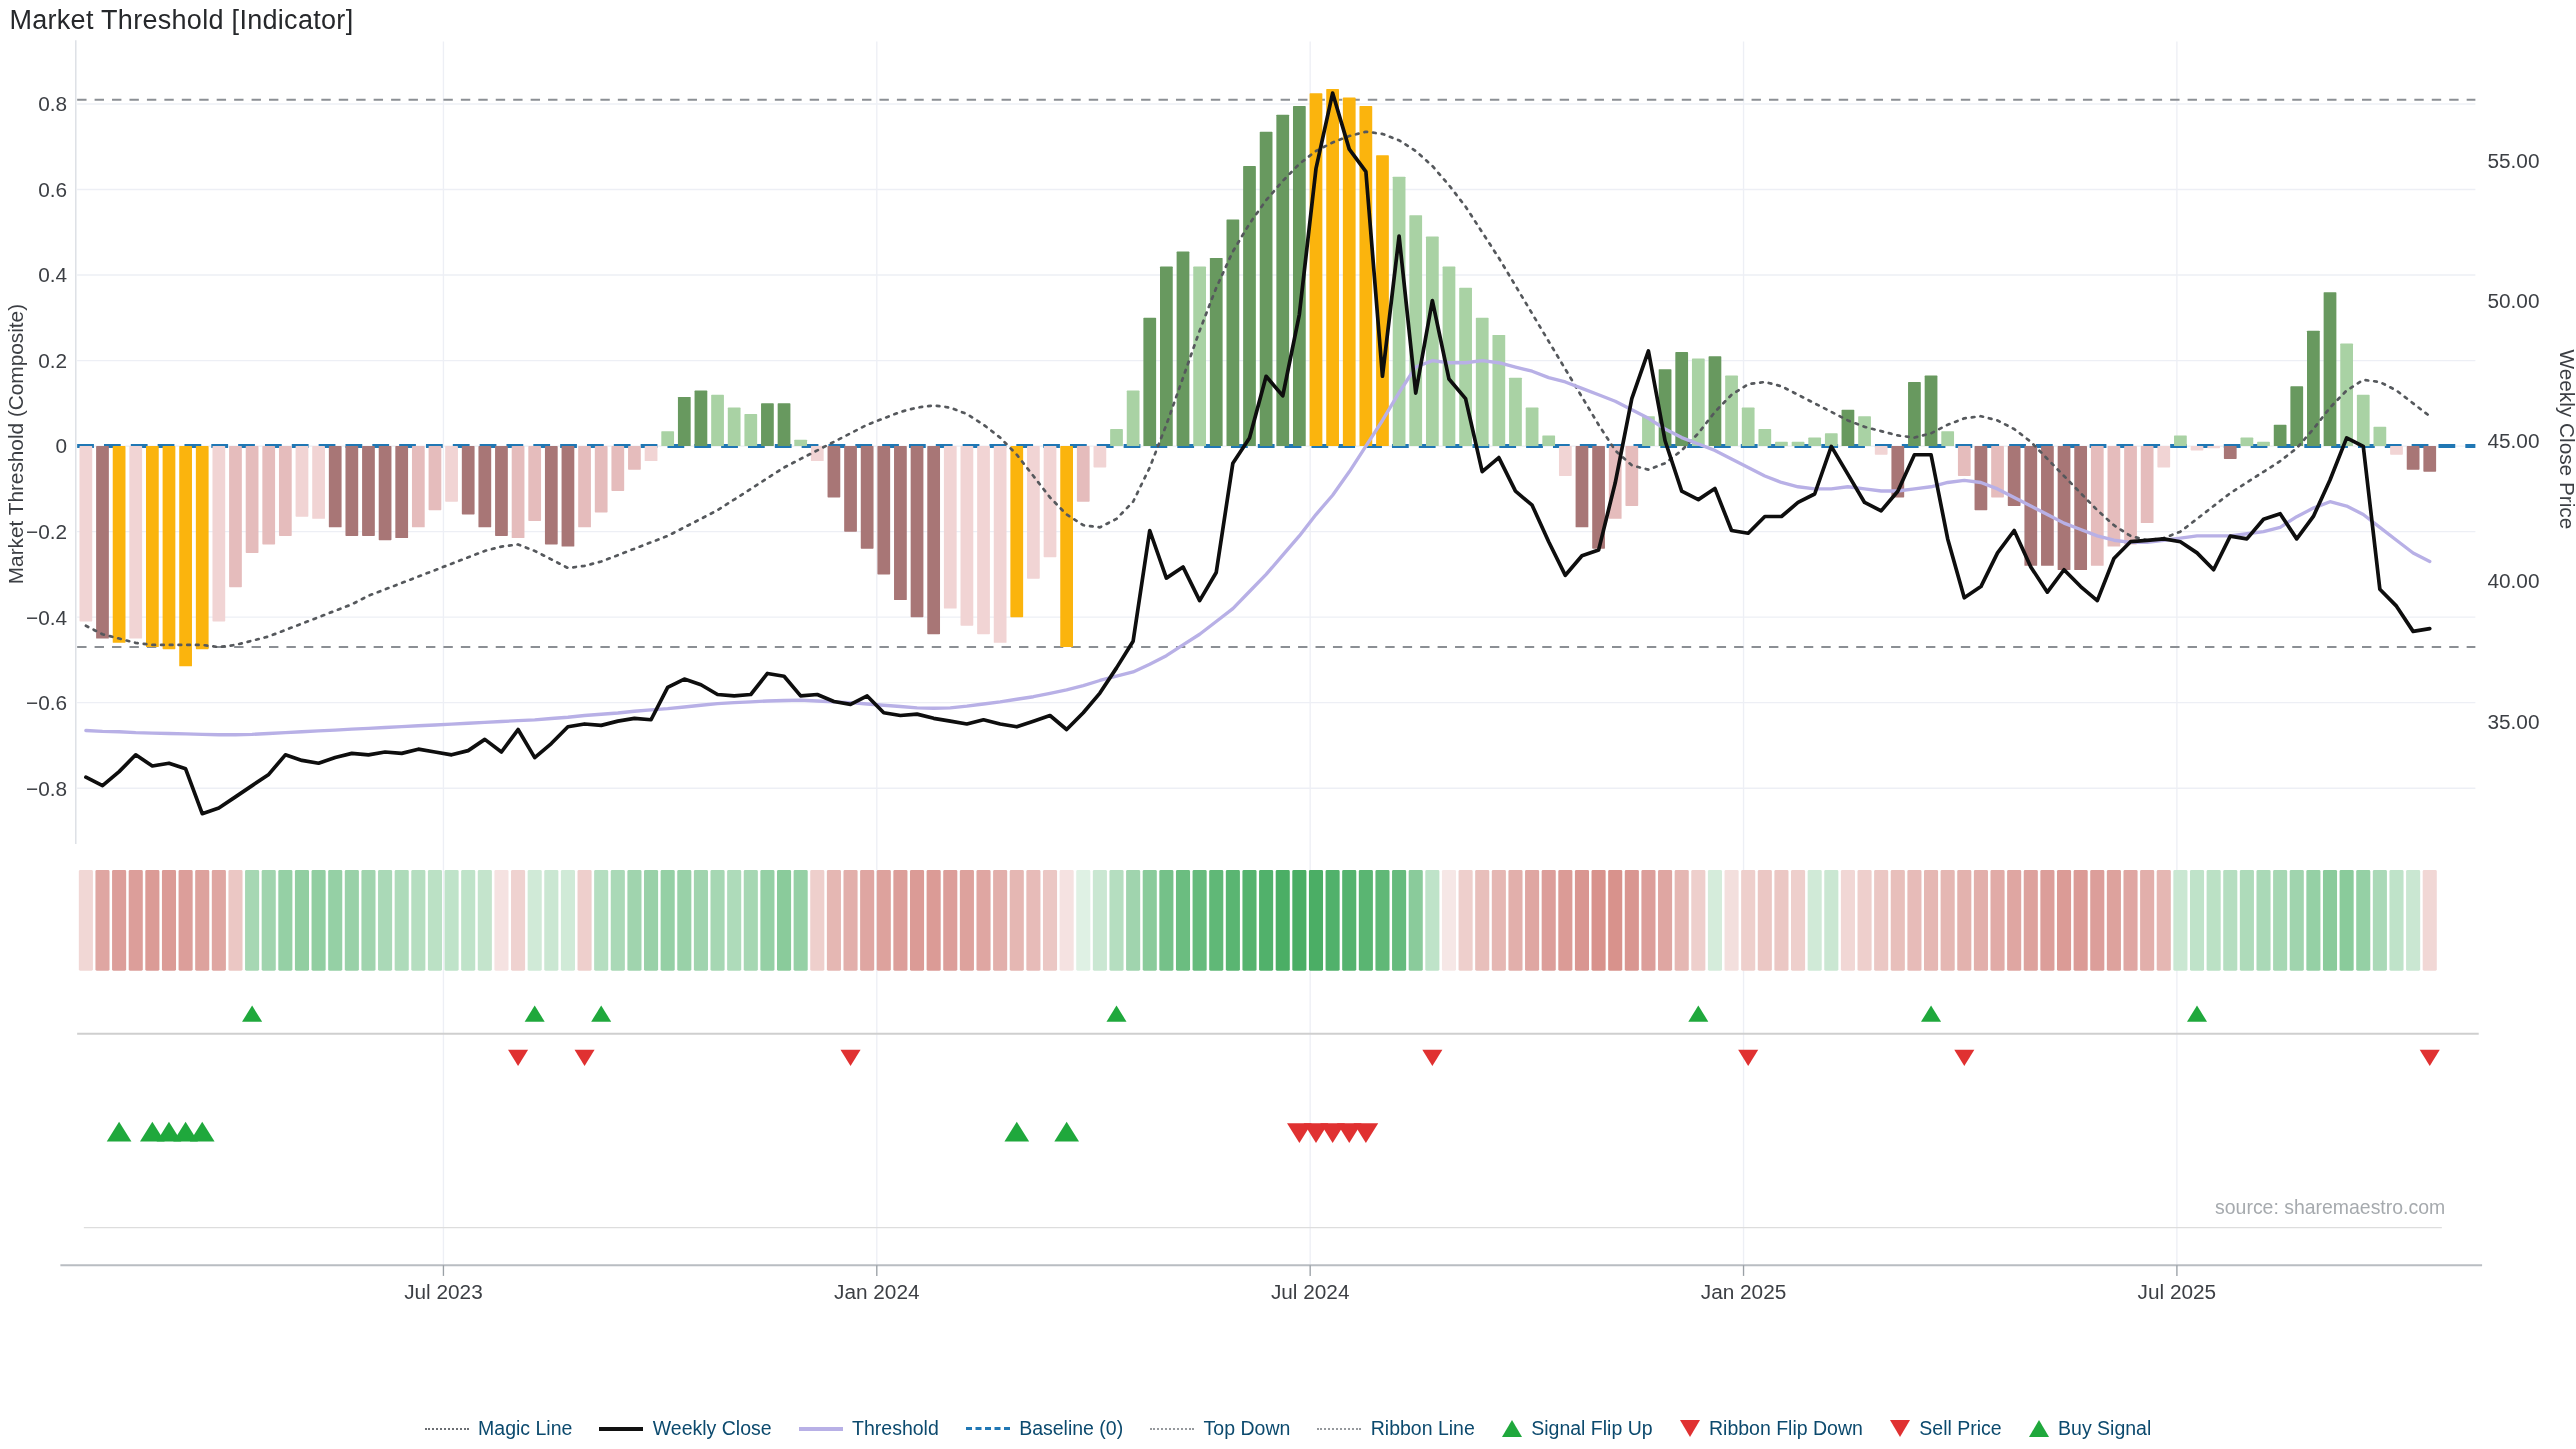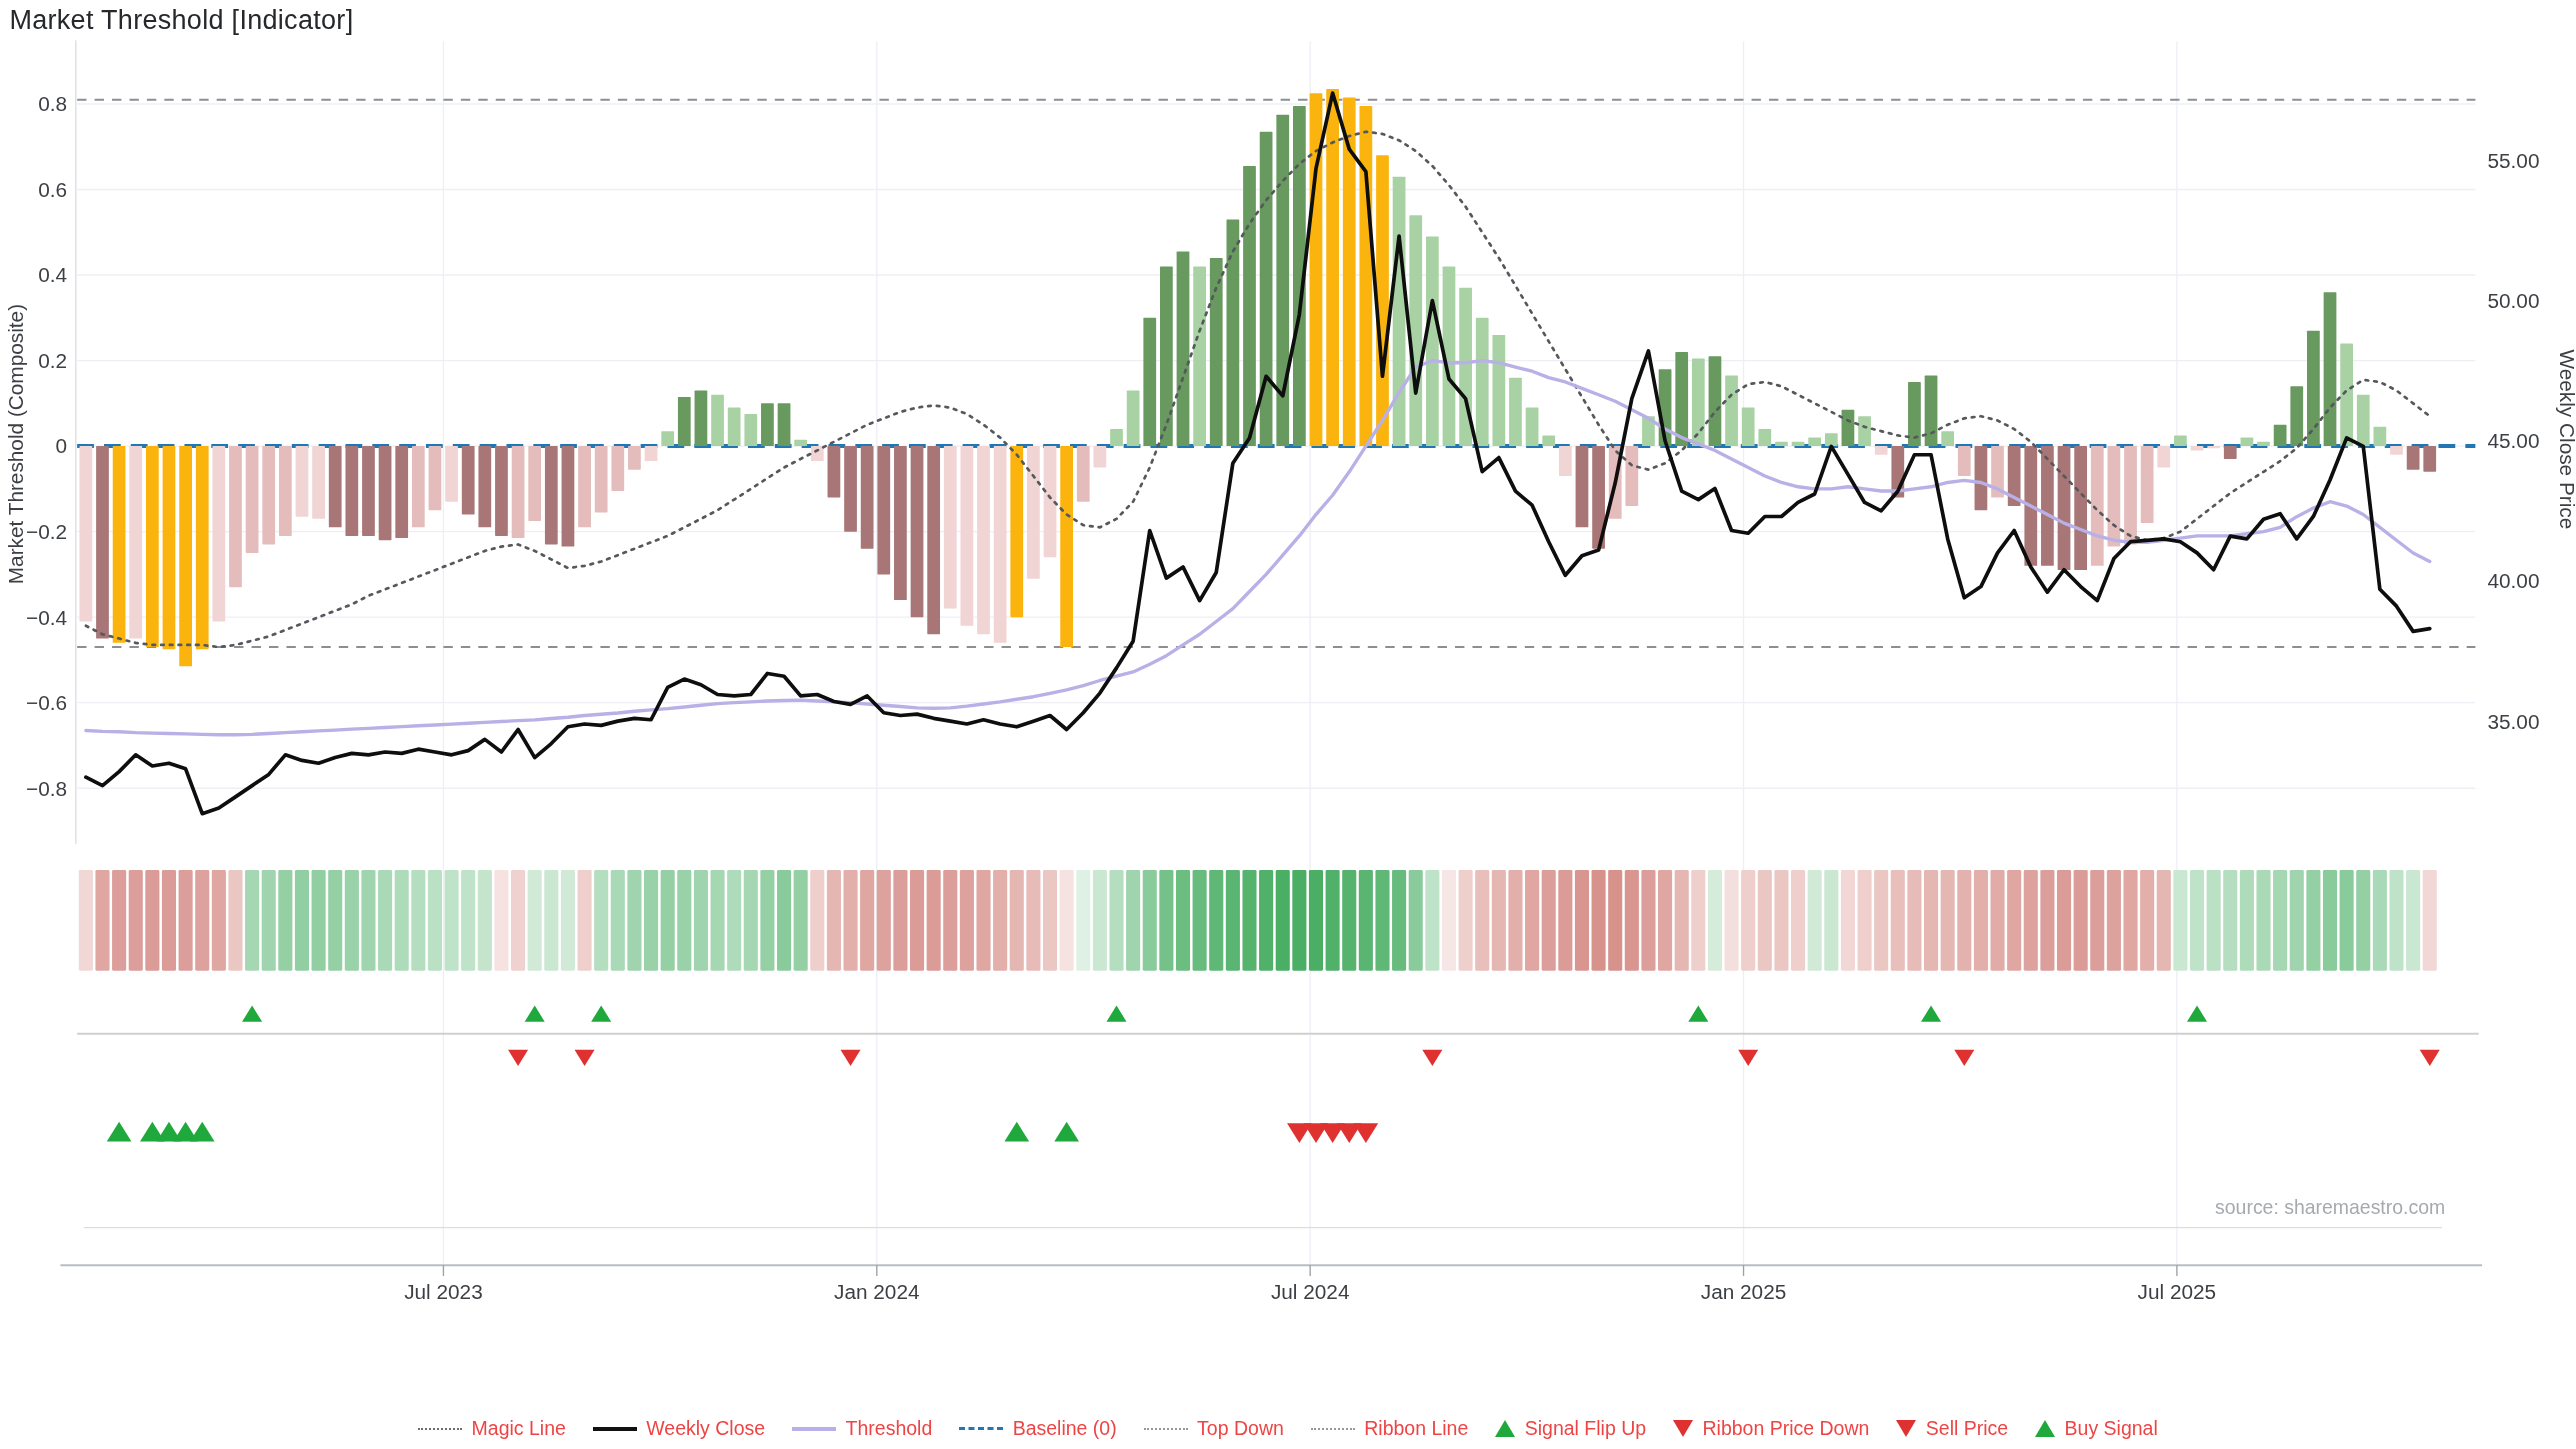--- a/index.html
+++ b/index.html
@@ -7,21 +7,21 @@
         font-family:"Liberation Sans","DejaVu Sans",sans-serif;overflow:hidden;border-radius:17px;}
   .title{position:absolute;left:9.4px;top:5.4px;font-size:27px;color:#26282b;letter-spacing:0.3px;}
   svg text{font-family:"Liberation Sans","DejaVu Sans",sans-serif;}
   .tick-label{font-size:31px;fill:#3c3f44;}
   .axis-label{font-size:31px;fill:#3c3f44;}
   .x-label{font-size:31px;fill:#3c3f44;}
   .source{font-size:29px;fill:#a6aaae;}
   .legend{position:absolute;left:0;top:1407px;width:2576px;height:43px;
           display:flex;justify-content:center;align-items:center;gap:27px;}
   .legend-item{display:flex;align-items:center;gap:9.4px;}
-  .legend-label{font-size:19.5px;color:#ef4444;white-space:nowrap;}
+  .legend-label{font-size:19.5px;color:#0c4a6e;white-space:nowrap;}
   .lm-line{display:inline-block;width:44px;height:0;}
   .lm-tri-up{display:inline-block;width:0;height:0;border-left:10px solid transparent;
              border-right:10px solid transparent;border-bottom:17px solid #1fa83c;}
   .lm-tri-down{display:inline-block;width:0;height:0;border-left:10px solid transparent;
              border-right:10px solid transparent;border-top:17px solid #e03131;}
 </style>
 </head>
 <body>
 
 <div class="page">
@@ -435,21 +435,21 @@
       <div class="legend-item">
         <span class="lm-line" style="border-top: 2.7px dotted rgb(150, 153, 157);"></span>
         <span class="legend-label">Ribbon Line</span>
       </div>
       <div class="legend-item">
         <span class="lm-tri-up" style="border-bottom-color: rgb(31, 168, 60);"></span>
         <span class="legend-label">Signal Flip Up</span>
       </div>
       <div class="legend-item">
         <span class="lm-tri-down" style="border-top-color: rgb(224, 49, 49);"></span>
-        <span class="legend-label">Ribbon Price Down</span>
+        <span class="legend-label">Ribbon Flip Down</span>
       </div>
       <div class="legend-item">
         <span class="lm-tri-down" style="border-top-color: rgb(224, 49, 49);"></span>
         <span class="legend-label">Sell Price</span>
       </div>
       <div class="legend-item">
         <span class="lm-tri-up" style="border-bottom-color: rgb(31, 168, 60);"></span>
         <span class="legend-label">Buy Signal</span>
       </div>
     </div>

